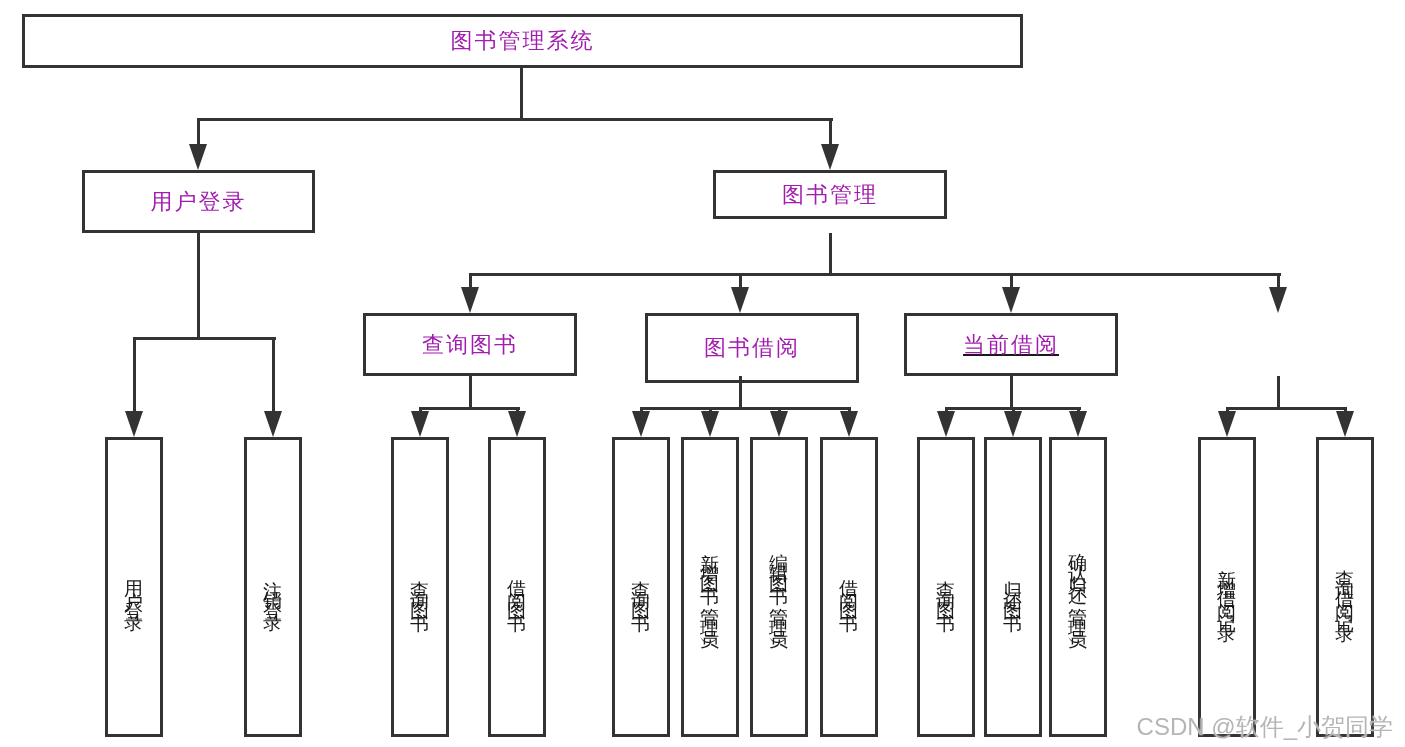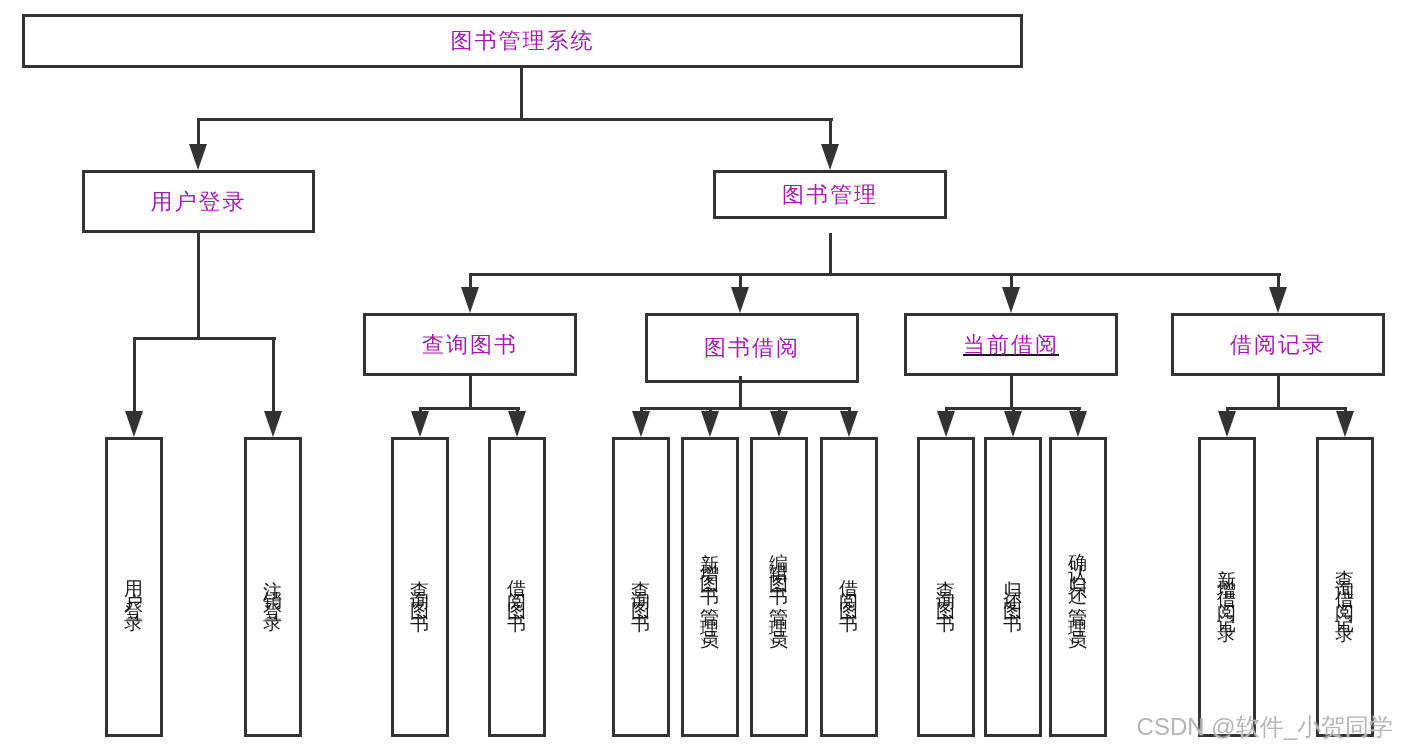--- a/index.html
+++ b/index.html
@@ -79,23 +79,20 @@
   </div>
 
   <div class="box" style="left:363px; top:313px; width:214px; height:63px;">
     <span class="hlabel">查询图书</span>
   </div>
   <div class="box" style="left:633px; top:313px; width:214px; height:70px;margin-left:12px;">
     <span class="hlabel">图书借阅</span>
   </div>
   <div class="box" style="left:904px; top:313px; width:214px; height:63px;text-decoration:underline;">
     <span class="hlabel">当前借阅</span>
-  </div>
-  <div class="box" style="left:1171px; top:313px; width:214px; height:63px;">
-    <span class="hlabel">借阅记录</span>
   </div>
 
   <div class="box" style="left:105px; top:437px; width:58px; height:300px;">
     <span class="leaf-label">用户登录</span>
   </div>
   <div class="box" style="left:244px; top:437px; width:58px; height:300px;">
     <span class="leaf-label">注销登录</span>
   </div>
 
   <div class="box" style="left:391px; top:437px; width:58px; height:300px;">

